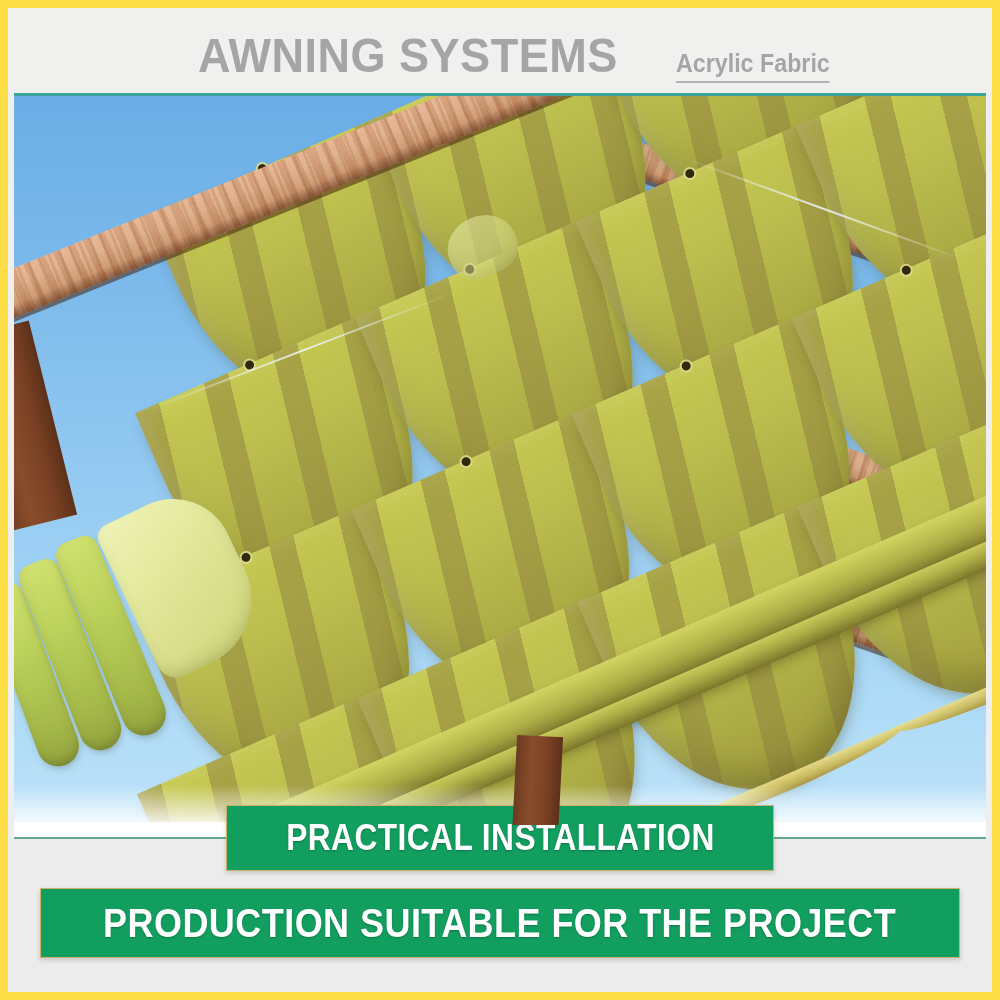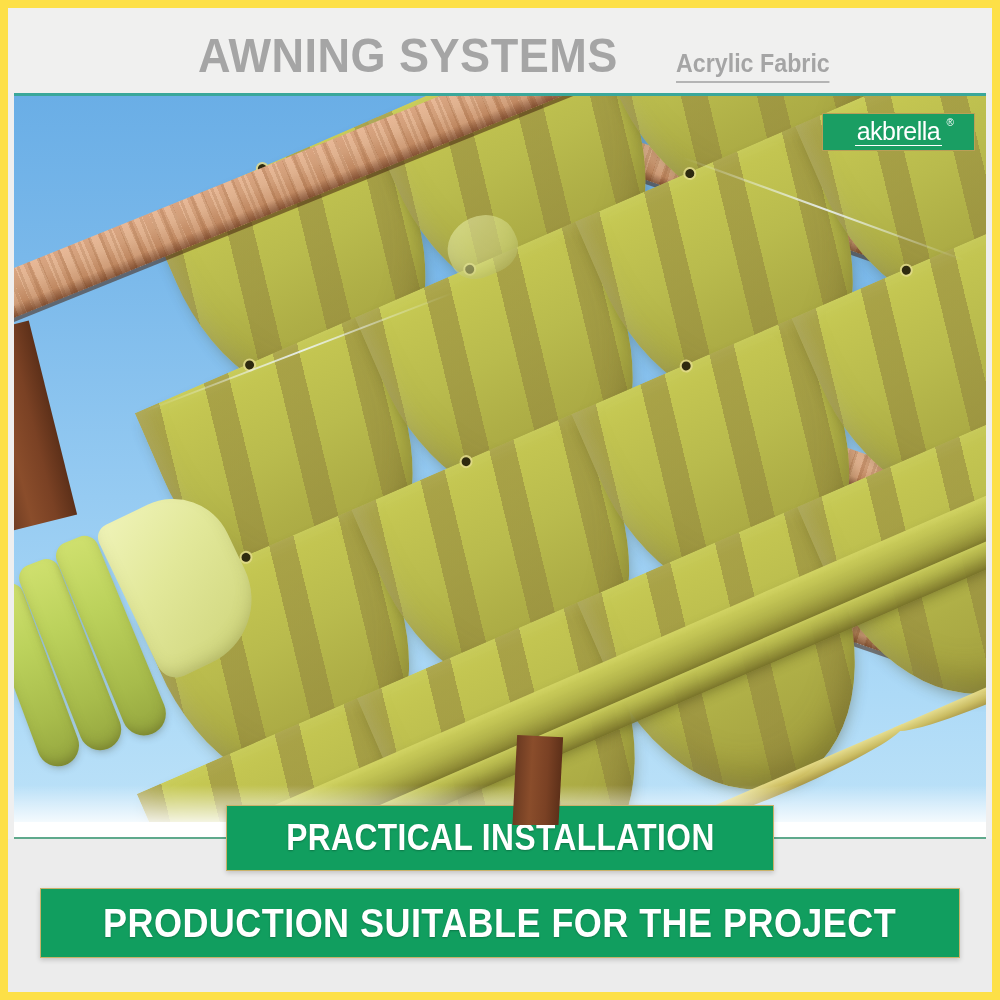--- a/index.html
+++ b/index.html
@@ -305,26 +305,20 @@
       <div class="fold" style="left:34px;top:292px;width:42px;height:200px;transform:rotate(2deg);"></div>
       <div class="fold" style="left:78px;top:286px;width:44px;height:210px;transform:rotate(1deg);"></div>
       <div class="inner-face" style="left:128px;top:284px;width:120px;height:170px;border-radius:14px 60px 70px 20px;transform:rotate(-2deg);"></div>
       <div class="inner-face" style="left:560px;top:150px;width:70px;height:60px;border-radius:50% 50% 40% 40%;opacity:.55;"></div>
     </div>
 
     <div class="photo-bottom-fade"></div>
 
   </div>
 
-  <div class="logo">
-    <span class="logo-word">
-      <span>akbrella</span>
-      <span class="logo-reg">®</span>
-    </span>
-  </div>
 
   <div class="lower-bg"></div>
   <div class="white-band"></div>
   <div class="green-line"></div>
 
   <div class="banner" id="banner-production">
     <span class="banner-text">PRODUCTION SUITABLE FOR THE PROJECT</span>
   </div>
 
   <div class="banner" id="banner-practical">

